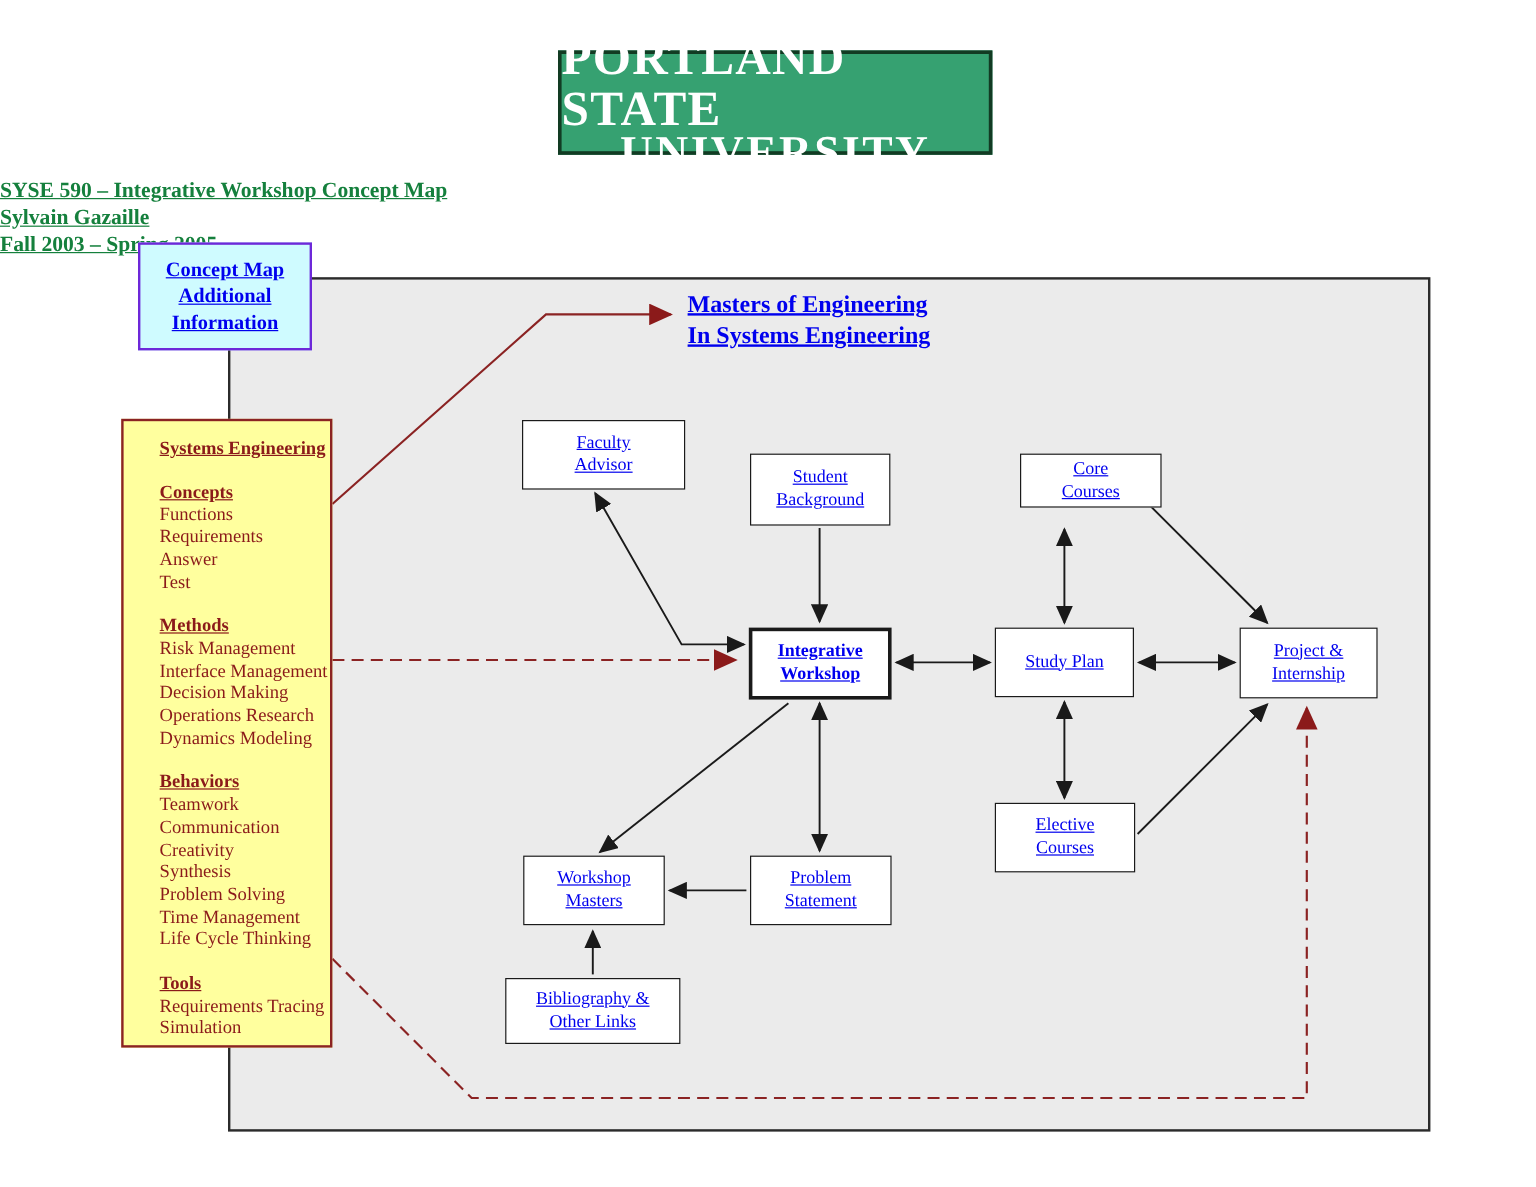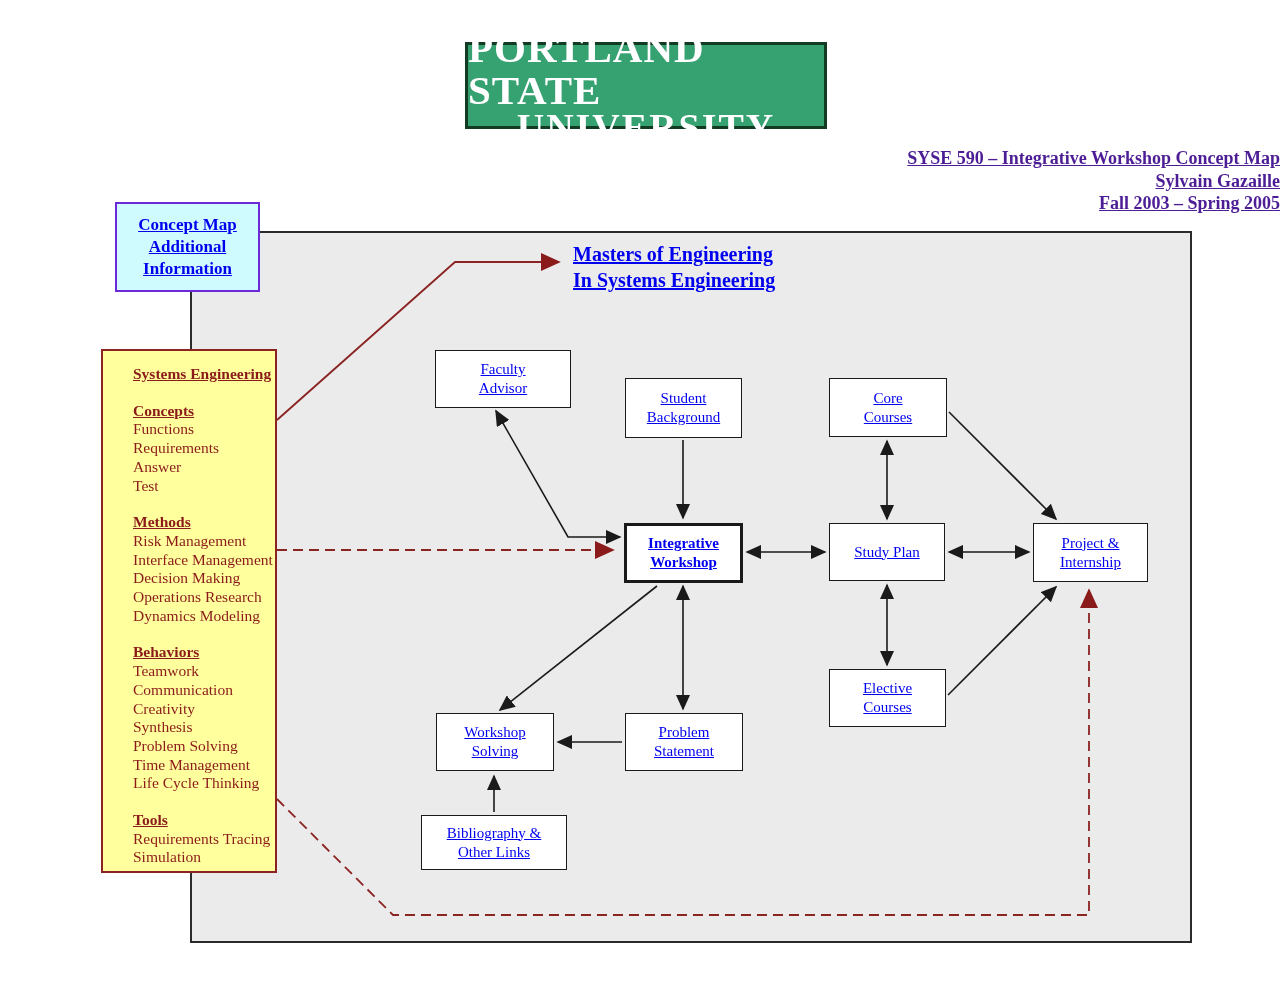--- a/index.html
+++ b/index.html
@@ -10,22 +10,22 @@
   .psu-logo {
     position: absolute; left: 465px; top: 42px; width: 362px; height: 87px;
     background: #36A171; border: 3px solid #123b23;
     display: flex; flex-direction: column; align-items: center; justify-content: center;
     color: #ffffff; text-align: left;
   }
   .psu-line1 { font-size: 41px; line-height: 42px; letter-spacing: 1px; font-weight: 600; }
   .psu-line2 { font-size: 38px; line-height: 36px; letter-spacing: 2px; font-weight: 600; margin-top: -2px; }
 
   .doc-title {
-    position: absolute; left: 0; top: 147px; width: 1280px; text-align: right;
-    font-size: 18px; font-weight: bold; color: #4c1d95; line-height: 22.5px;
+    position: absolute; left: 0; top: 147px; width: 1280px; text-align: left;
+    font-size: 18px; font-weight: bold; color: #15803d; line-height: 22.5px;
   }
   .doc-title div { text-decoration: underline; }
 
   
   .canvas {
     position: absolute; left: 190px; top: 231px; width: 1002px; height: 712px;
     background: #EBEBEB; border: 2px solid #2b2b2b; z-index: 0;
   }
 
   svg.wires { position: absolute; left: 0; top: 0; width: 1280px; height: 989px; z-index: 2; }
@@ -153,21 +153,21 @@
 <div class="node" style="left:435px; top:350px; width:136px; height:58px;">
   <div>Faculty</div>
   <div>Advisor</div>
 </div>
 
 <div class="node" style="left:625px; top:378px; width:117px; height:60px;">
   <div>Student</div>
   <div>Background</div>
 </div>
 
-<div class="node" style="left:829px; top:378px; width:118px; height:59px;justify-content:center;">
+<div class="node" style="left:850px; top:378px; width:118px; height:45px;justify-content:center;">
   <div>Core</div>
   <div>Courses</div>
 </div>
 
 <div class="node node-bold" style="left:624px; top:523px; width:119px; height:60px;">
   <div>Integrative</div>
   <div>Workshop</div>
 </div>
 
 <div class="node" style="left:829px; top:523px; width:116px; height:58px;">
@@ -180,21 +180,21 @@
   <div>Internship</div>
 </div>
 
 <div class="node" style="left:829px; top:669px; width:117px; height:58px;">
   <div>Elective</div>
   <div>Courses</div>
 </div>
 
 <div class="node" style="left:436px; top:713px; width:118px; height:58px;">
   <div>Workshop</div>
-  <div>Solving</div>
+  <div>Masters</div>
 </div>
 
 <div class="node" style="left:625px; top:713px; width:118px; height:58px;">
   <div>Problem</div>
   <div>Statement</div>
 </div>
 
 <div class="node" style="left:421px; top:815px; width:146px; height:55px;">
   <div>Bibliography &amp;</div>
   <div>Other Links</div>

